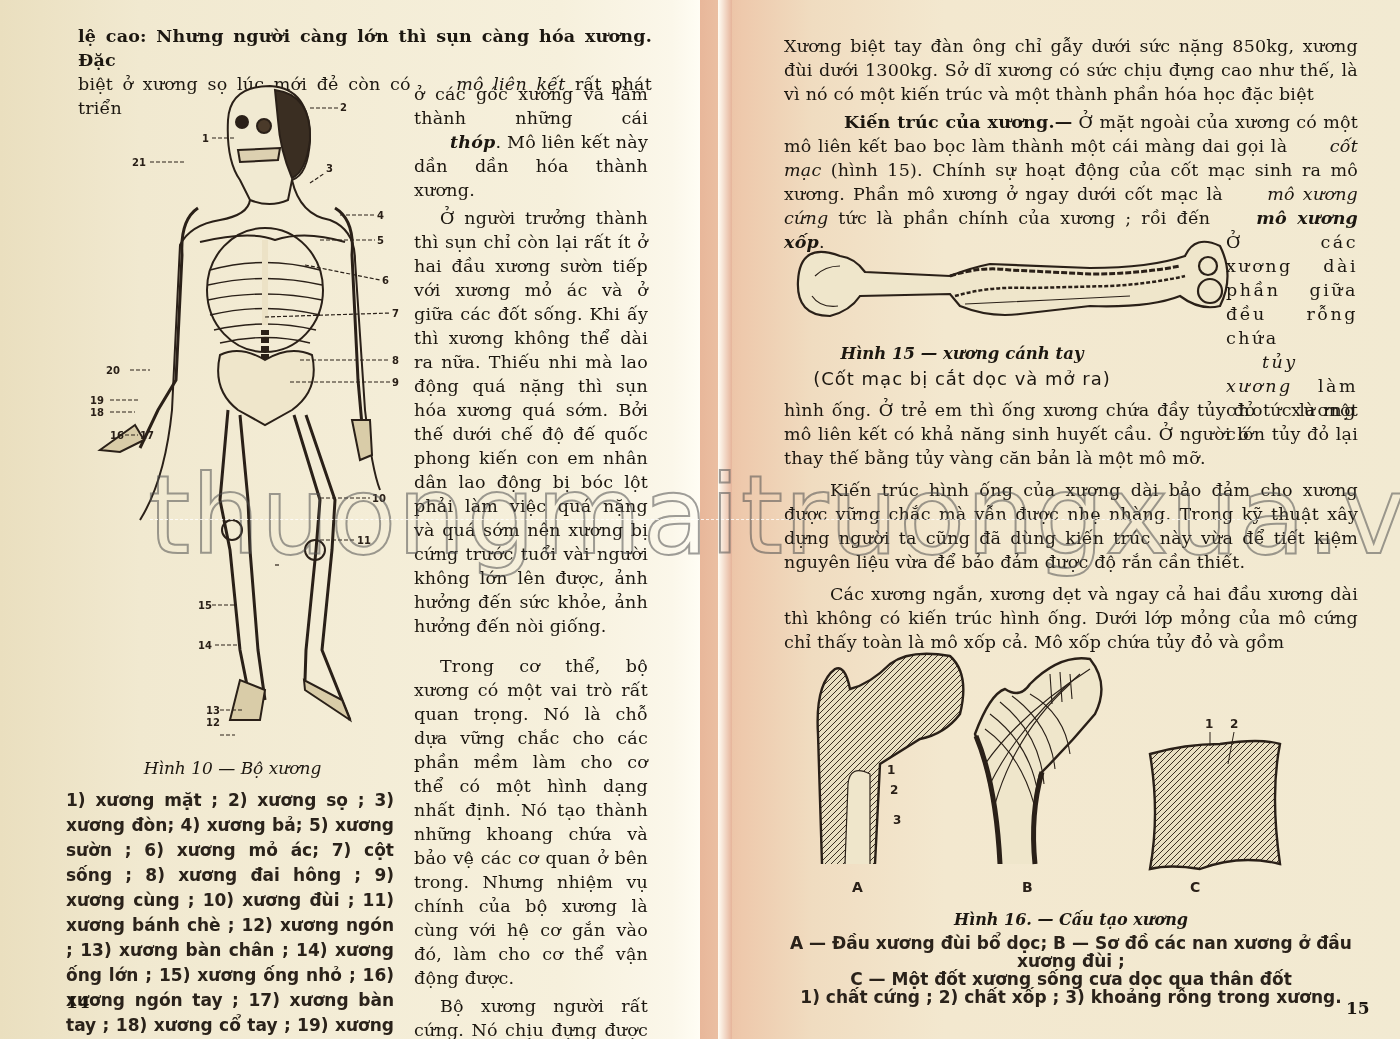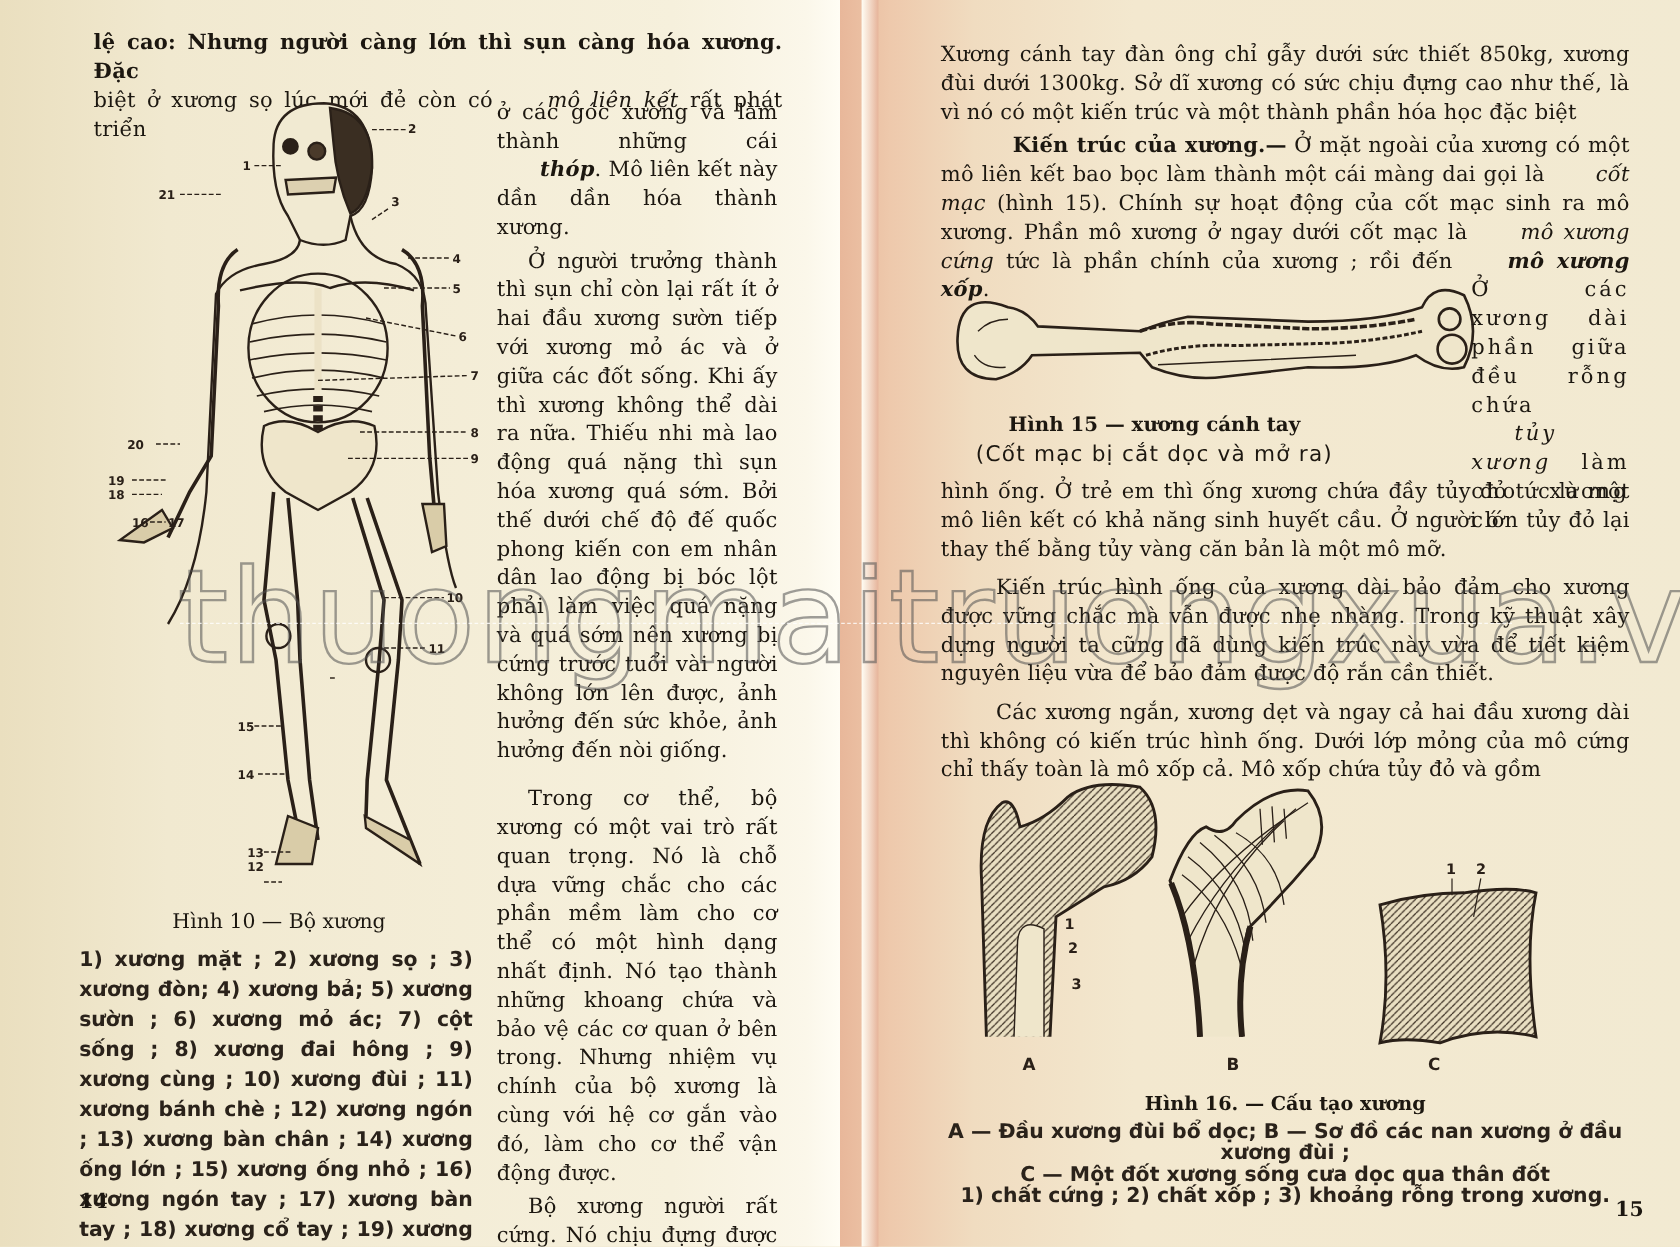--- a/index.html
+++ b/index.html
@@ -7,21 +7,21 @@
   .spread{position:absolute;left:0;top:0;width:1400px;height:1039px;display:flex;}
   .page{position:relative;height:1039px;box-sizing:border-box;}
   .page-left{width:700px;background:linear-gradient(90deg,#eadfbf 0%,#f1e9d0 20%,#f6f0dc 80%,#fbf7ea 96%,#fffdf4 100%);}
   .page-right{width:700px;background:linear-gradient(90deg,#e8b79a 0%,#eec9ac 6%,#f0dcc0 16%,#f3e8cf 35%,#f2ead2 100%);}
   .gutter{position:absolute;left:718px;top:0;width:14px;height:1039px;background:linear-gradient(90deg,#fffdf4,#e6b49a);}
   .txt{position:absolute;font-size:17.5px;line-height:24px;text-align:justify;letter-spacing:0.2px;}
   .txt p{margin:0;}
   .indent{text-indent:26px;}
   .bold{font-weight:bold;}
   i{font-style:italic;margin-left:36px;}
-  .caption{position:absolute;text-align:center;}
+  .caption{position:absolute;text-align:center;font-style:italic;}
   .legend{position:absolute;font-family:"DejaVu Sans","Liberation Sans",sans-serif;font-size:17px;line-height:25px;text-align:justify;font-weight:bold;color:#2a221a;}
   .pnum{position:absolute;font-weight:bold;font-size:17px;}
   .fig{position:absolute;}
   .watermark{position:absolute;left:148px;top:462px;font-family:"DejaVu Sans","Liberation Sans",sans-serif;font-size:108px;letter-spacing:1px;color:transparent;-webkit-text-stroke:2px rgba(80,80,80,0.55);white-space:nowrap;pointer-events:none;line-height:1;}
   .wm-line{position:absolute;left:150px;top:519px;width:1110px;border-top:1.5px dashed rgba(255,255,255,0.8);}
 </style>
 </head>
 <body>
 
 <div class="spread">
@@ -132,21 +132,21 @@
       <p class="indent" style="margin-top:4px">Ở người trưởng thành thì sụn chỉ còn lại rất ít ở hai đầu xương sườn tiếp với xương mỏ ác và ở giữa các đốt sống. Khi ấy thì xương không thể dài ra nữa. Thiếu nhi mà lao động quá nặng thì sụn hóa xương quá sớm. Bởi thế dưới chế độ đế quốc phong kiến con em nhân dân lao động bị bóc lột phải làm việc quá nặng và quá sớm nên xương bị cứng trước tuổi vài người không lớn lên được, ảnh hưởng đến sức khỏe, ảnh hưởng đến nòi giống.</p>
       <p class="indent" style="margin-top:16px">Trong cơ thể, bộ xương có một vai trò rất quan trọng. Nó là chỗ dựa vững chắc cho các phần mềm làm cho cơ thể có một hình dạng nhất định. Nó tạo thành những khoang chứa và bảo vệ các cơ quan ở bên trong. Nhưng nhiệm vụ chính của bộ xương là cùng với hệ cơ gắn vào đó, làm cho cơ thể vận động được.</p>
       <p class="indent" style="margin-top:4px">Bộ xương người rất cứng. Nó chịu đựng được áp xuất 16kg/mm2</p>
     </div>
 
     <div class="pnum" style="left:66px;top:992px;">14</div>
   </div>
 
   <div class="page page-right">
     <div class="txt" style="left:84px;top:34px;width:574px;">
-      <p>Xương cánh tay đàn ông chỉ gẫy dưới sức thiết 850kg, xương đùi dưới 1300kg. Sở dĩ xương có sức chịu đựng cao như thế, là vì nó có một kiến trúc và một thành phần hóa học đặc biệt</p>
+      <p>Xương biệt tay đàn ông chỉ gẫy dưới sức nặng 850kg, xương đùi dưới 1300kg. Sở dĩ xương có sức chịu đựng cao như thế, là vì nó có một kiến trúc và một thành phần hóa học đặc biệt</p>
       <p class="indent" style="margin-top:4px;text-indent:60px"><span class="bold">Kiến trúc của xương.—</span><span> Ở mặt ngoài của xương có một mô liên kết bao bọc làm thành một cái màng dai gọi là </span><i>cốt mạc</i><span> (hình 15). Chính sự hoạt động của cốt mạc sinh ra mô xương. Phần mô xương ở ngay dưới cốt mạc là </span><i>mô xương cứng</i><span> tức là phần chính của xương ; rồi đến </span><i class="bold">mô xương xốp</i><span>.</span></p>
     </div>
 
     <svg class="fig" style="left:90px;top:236px" width="460" height="110" viewBox="0 0 460 110">
       <g fill="none" stroke="#2a2018" stroke-width="2.2">
         <path d="M50 20 Q10 5 8 45 Q6 80 40 80 Q60 75 70 60 L160 58 L170 70 Q200 82 230 78 L300 70 Q360 72 390 60 Q410 75 430 70 Q445 40 430 10 Q405 -2 395 20 Q360 32 300 32 L200 28 Q180 32 160 40 L75 36 Q65 22 50 20Z" fill="#efe6cb"></path>
         <path d="M160 40 Q190 30 220 34 L300 38 Q350 38 390 30" stroke-width="3" stroke-dasharray="6 2"></path>
         <path d="M165 60 Q200 50 240 52 L320 50 Q360 48 395 40" stroke-width="2.5" stroke-dasharray="4 2"></path>
         <path d="M175 68 Q220 66 260 64 L340 60" stroke-width="1.2"></path>
         <circle cx="420" cy="55" r="12" fill="#efe6cb"></circle>

